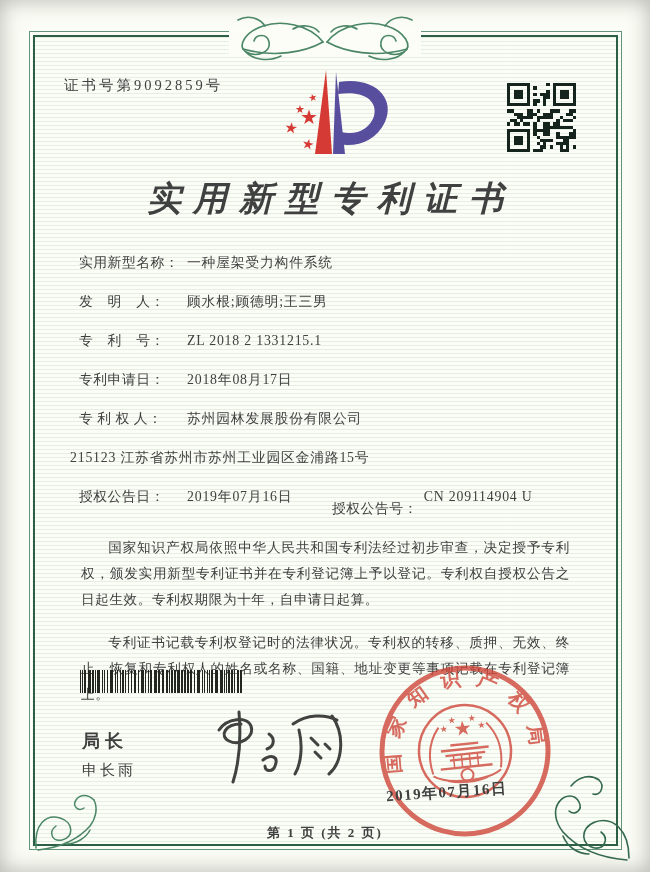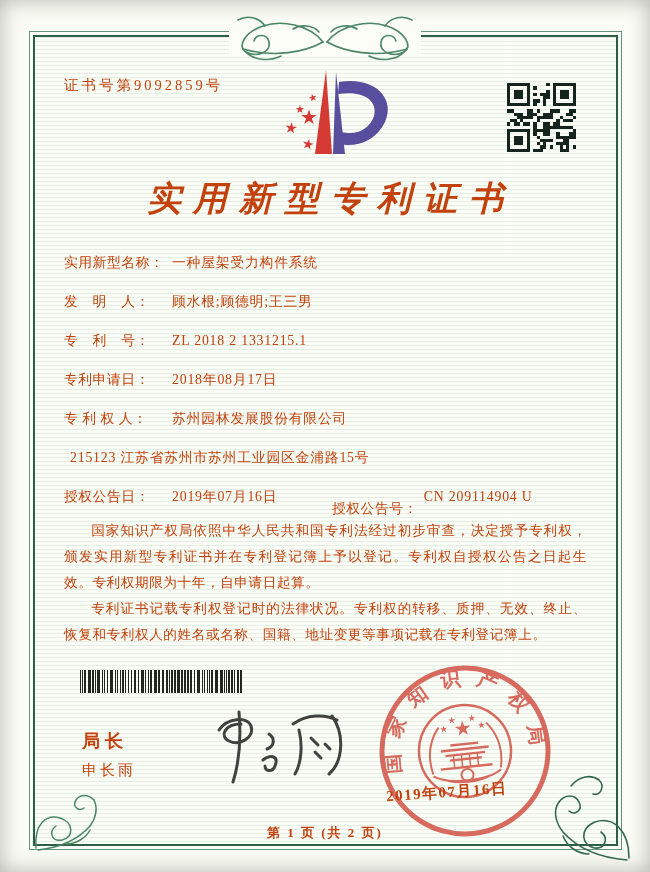--- a/index.html
+++ b/index.html
@@ -1,35 +1,35 @@
 <!DOCTYPE html>
 <html><head>
 <meta charset="utf-8">
 <style>
   html,body{margin:0;padding:0;}
   body{background:#e8e8e6;font-family:"Liberation Serif","DejaVu Serif",serif;}
   .page{position:relative;width:650px;height:872px;background:#fbfdf6;overflow:hidden;
-        box-shadow:inset 0 0 22px rgba(110,110,105,.5);color:#c2410c;}
+        box-shadow:inset 0 0 22px rgba(110,110,105,.5);color:#404040;}
   .texture{position:absolute;left:32px;top:36px;right:30px;bottom:26px;
         background:repeating-linear-gradient(0deg, rgba(110,165,130,.16) 0 1px, rgba(255,255,255,0) 1px 4px);}
   .frame-outer{position:absolute;left:29px;top:31px;right:28px;bottom:22px;border:1px solid #63937a;}
   .frame-inner{position:absolute;left:33px;top:35px;right:32px;bottom:26px;border:2px solid #2c5f46;}
   .abs{position:absolute;}
   .cert-no{left:64px;top:76px;font-size:14.5px;letter-spacing:3px;}
   .title{left:0;right:0;top:176px;text-align:center;font-size:34px;font-weight:700;
          letter-spacing:12px;text-indent:12px;font-style:italic;}
   .fields{left:64px;top:250px;width:526px;font-size:13.8px;}
   .field-row{display:flex;line-height:25px;margin-bottom:14px;}
-  .field-label{width:102px;flex:none;letter-spacing:.5px;}
+  .field-label{width:102px;flex:none;letter-spacing:.5px;margin-left:15px;}
   .field-value{margin-left:6px;letter-spacing:.8px;}
   .grant-row{display:flex;line-height:25px;}
   .grant-left{width:268px;flex:none;display:flex;}
   .grant-right{display:flex;}
   .paras{left:64px;top:518px;width:523px;font-size:13.6px;line-height:26px;text-align:justify;}
-  .paras p{margin:0;text-indent:2em;letter-spacing:.6px;}
+  .paras p{margin:17px;text-indent:2em;letter-spacing:.6px;}
   .director-title{left:82px;top:729px;font-size:18px;letter-spacing:5px;font-weight:bold;}
   .director-name{left:82px;top:761px;font-size:15px;letter-spacing:3px;}
   .seal-date{left:386px;top:783px;font-size:15px;font-weight:700;letter-spacing:1.5px;
              transform:rotate(-4deg);}
   .footer{left:0;right:0;top:824px;text-align:center;font-size:13px;letter-spacing:2px;font-weight:bold;}
   svg{display:block;}
   .seal-svg{transform:rotate(-6deg);opacity:.9;}
 </style>
 </head>
 <body>

